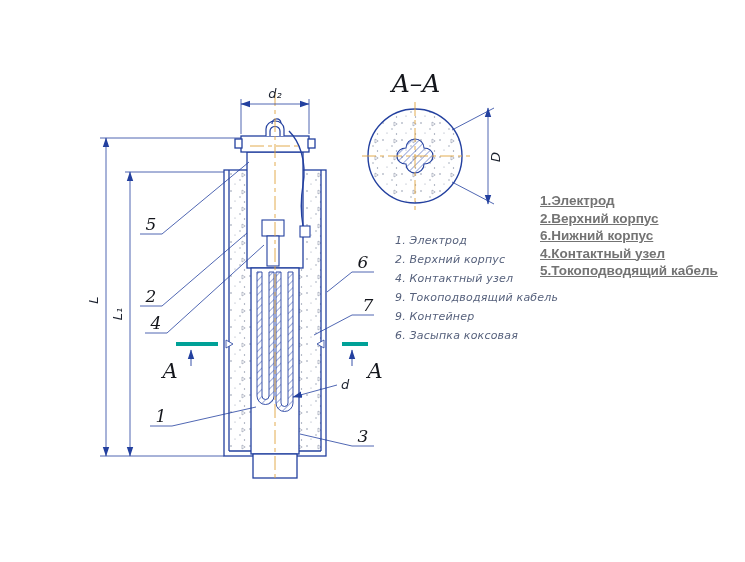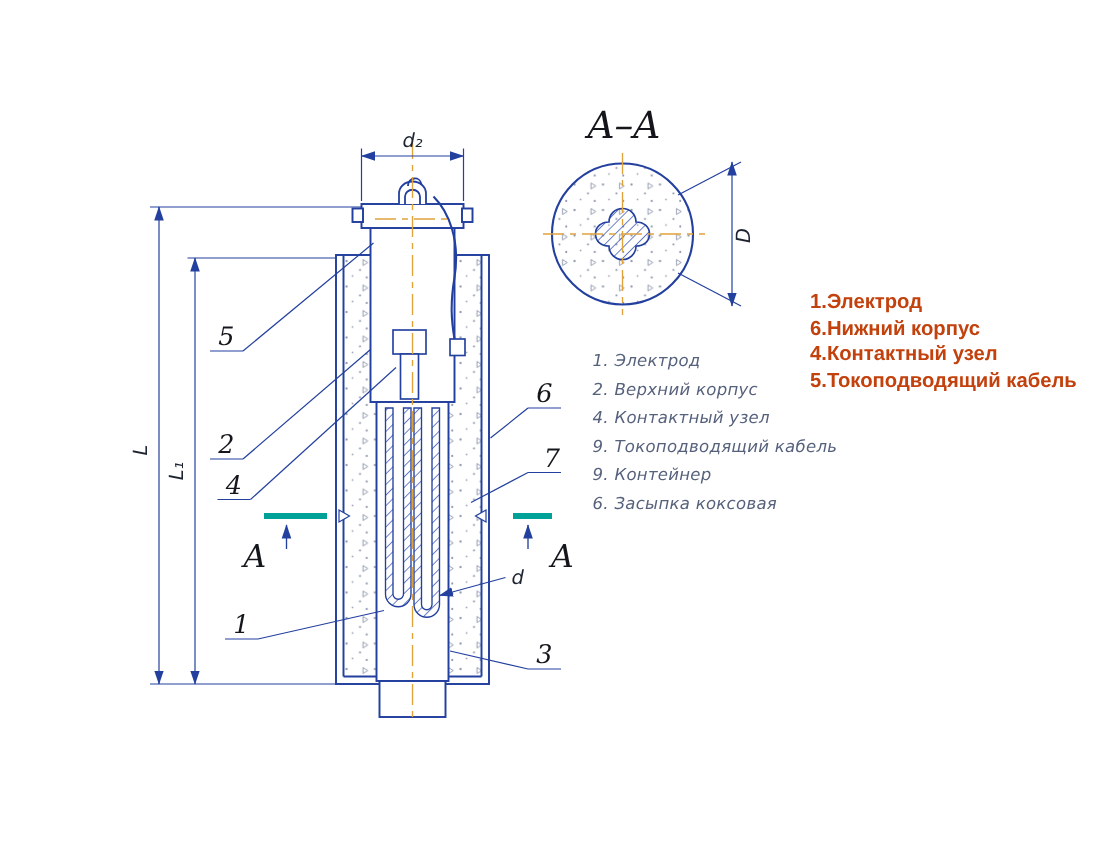--- a/index.html
+++ b/index.html
@@ -13,22 +13,22 @@
   .bigA{font:italic 21px "DejaVu Serif",serif;fill:#14161c;}
   .ttl{font:italic 25px "DejaVu Serif",serif;fill:#14161c;}
 
   
   .legend{position:absolute;left:395px;top:231px;width:170px;}
   .legend-item{font:italic 11px "DejaVu Sans",sans-serif;color:#56617c;
                line-height:19px;white-space:nowrap;letter-spacing:.2px;}
 
   
   .plist{position:absolute;left:540px;top:192px;width:190px;}
-  .plist-item{font:600 13.5px "Liberation Sans",sans-serif;color:#c2410c;
-              line-height:17.5px;white-space:nowrap;}
+  .plist-item{font:600 13.5px "Liberation Sans",sans-serif;color:#737373;
+              line-height:17.5px;white-space:nowrap;text-decoration:underline;}
 </style>
 </head>
 <body>
 
 <div class="canvas">
 
   <svg class="drawing-svg" width="745" height="562" viewBox="0 0 745 562">
     <defs>
       <marker id="arw" markerWidth="10" markerHeight="8" refX="9" refY="4" orient="auto-start-reverse" markerUnits="userSpaceOnUse">
         <path d="M0,0.8 L9.5,4 L0,7.2 Z" fill="#23409f"></path>
@@ -188,18 +188,19 @@
     <div class="legend-item">1. Электрод</div>
     <div class="legend-item">2. Верхний корпус</div>
     <div class="legend-item">4. Контактный узел</div>
     <div class="legend-item">9. Токоподводящий кабель</div>
     <div class="legend-item">9. Контейнер</div>
     <div class="legend-item">6. Засыпка коксовая</div>
   </div>
 
   <div class="plist">
     <div class="plist-item">1.Электрод</div>
+    <div class="plist-item">2.Верхний корпус</div>
     <div class="plist-item">6.Нижний корпус</div>
     <div class="plist-item">4.Контактный узел</div>
     <div class="plist-item">5.Токоподводящий кабель</div>
   </div>
 
 </div>
 
 </body></html>

